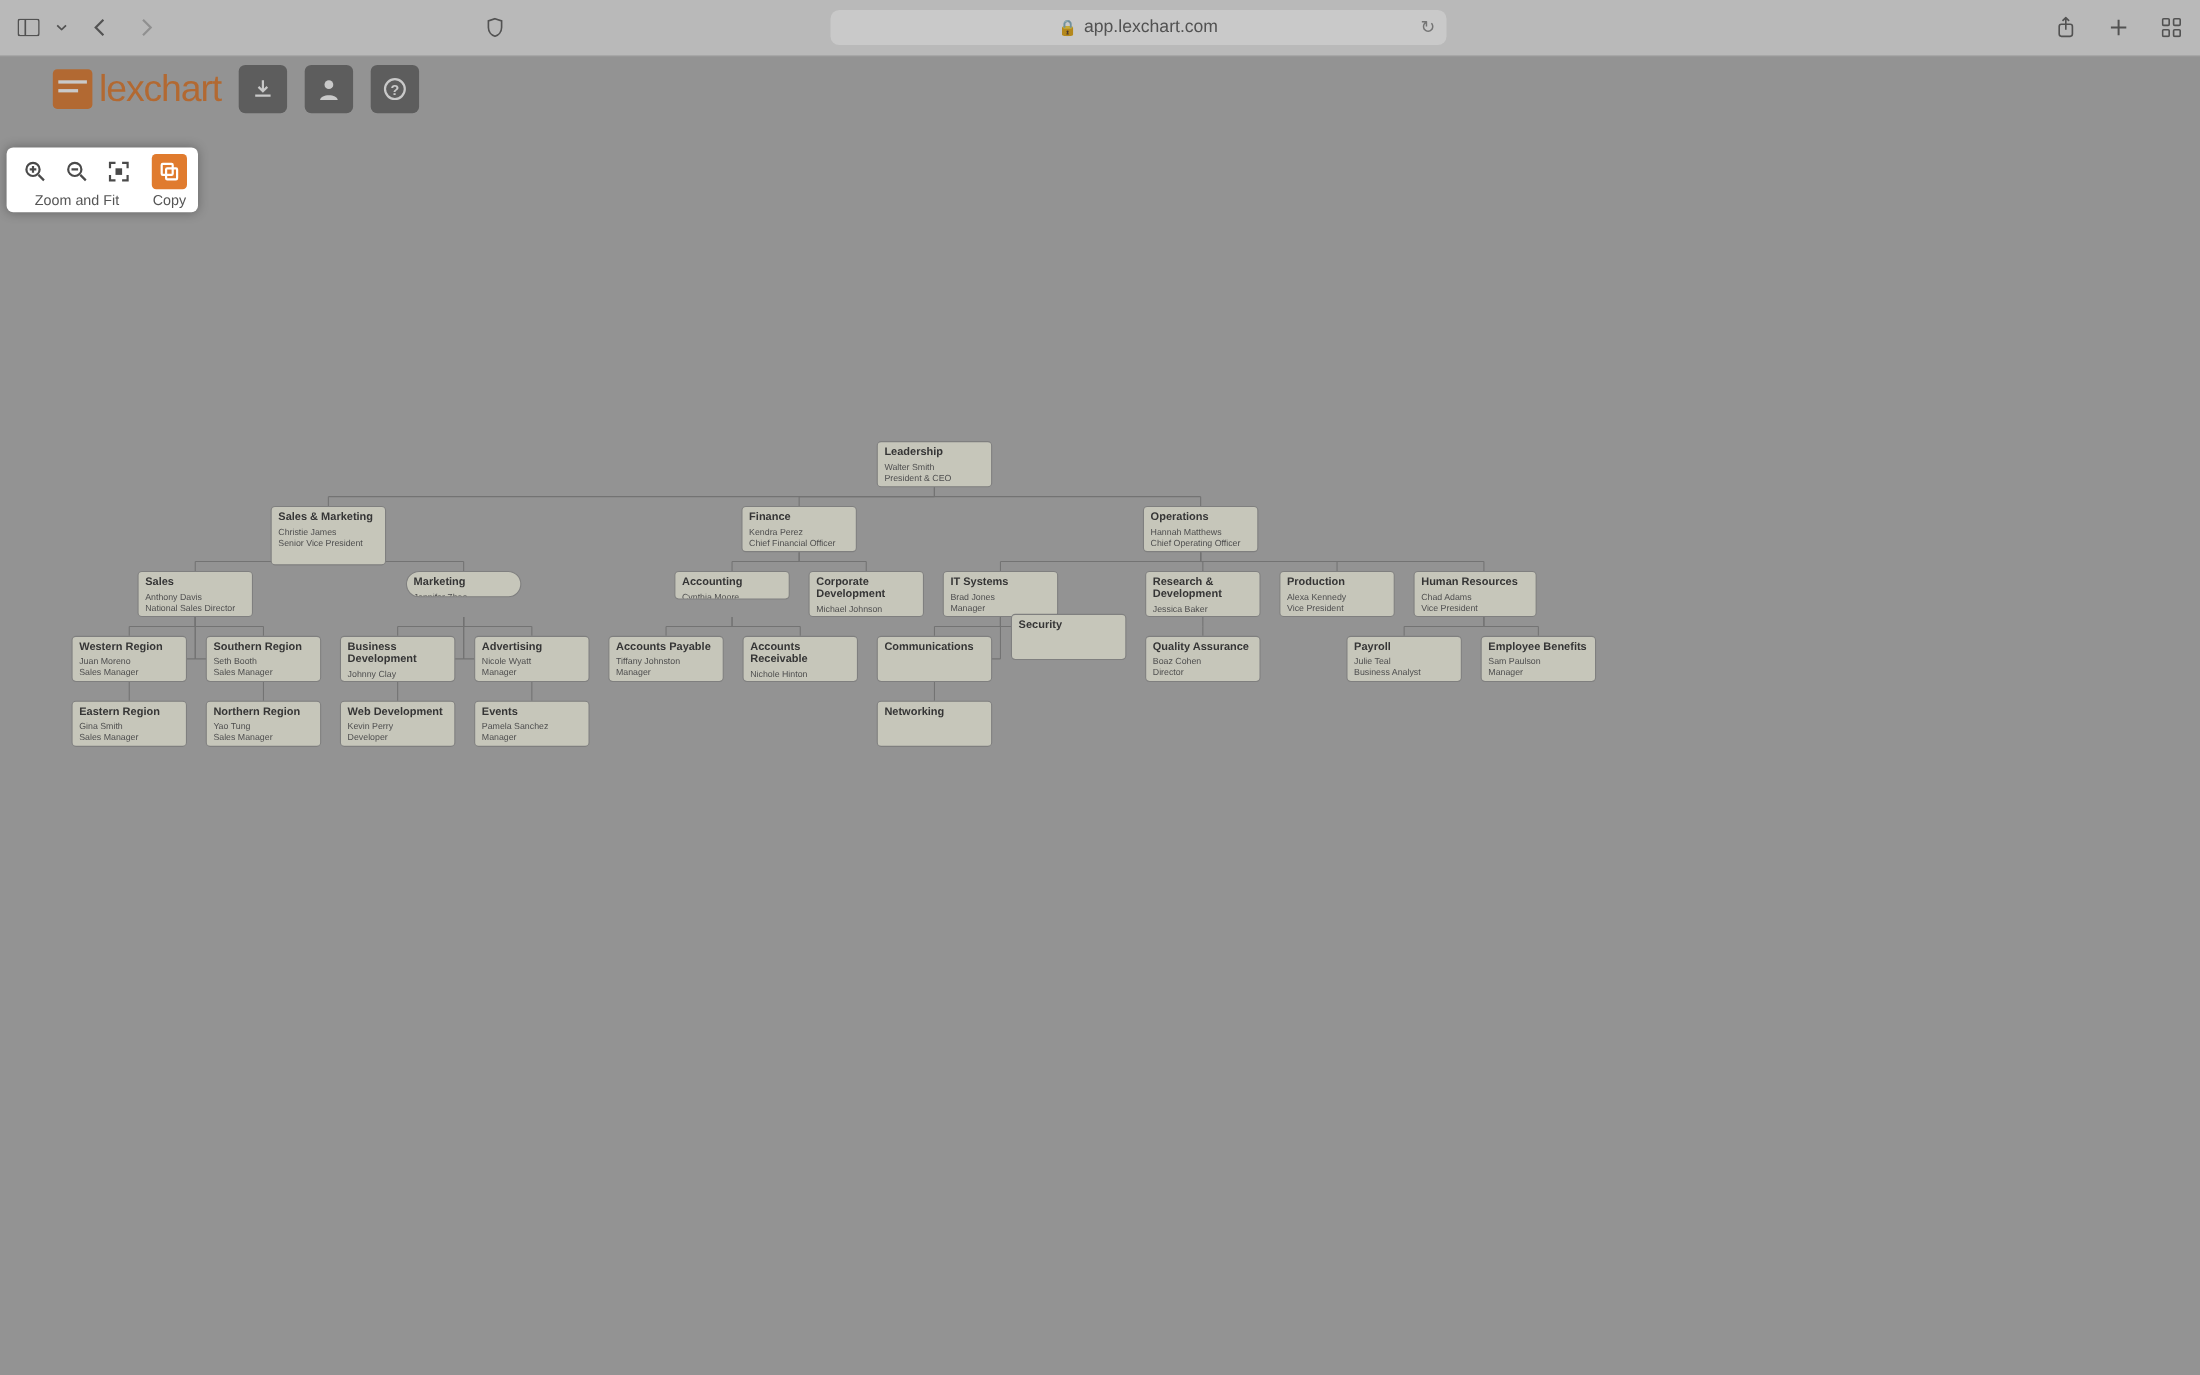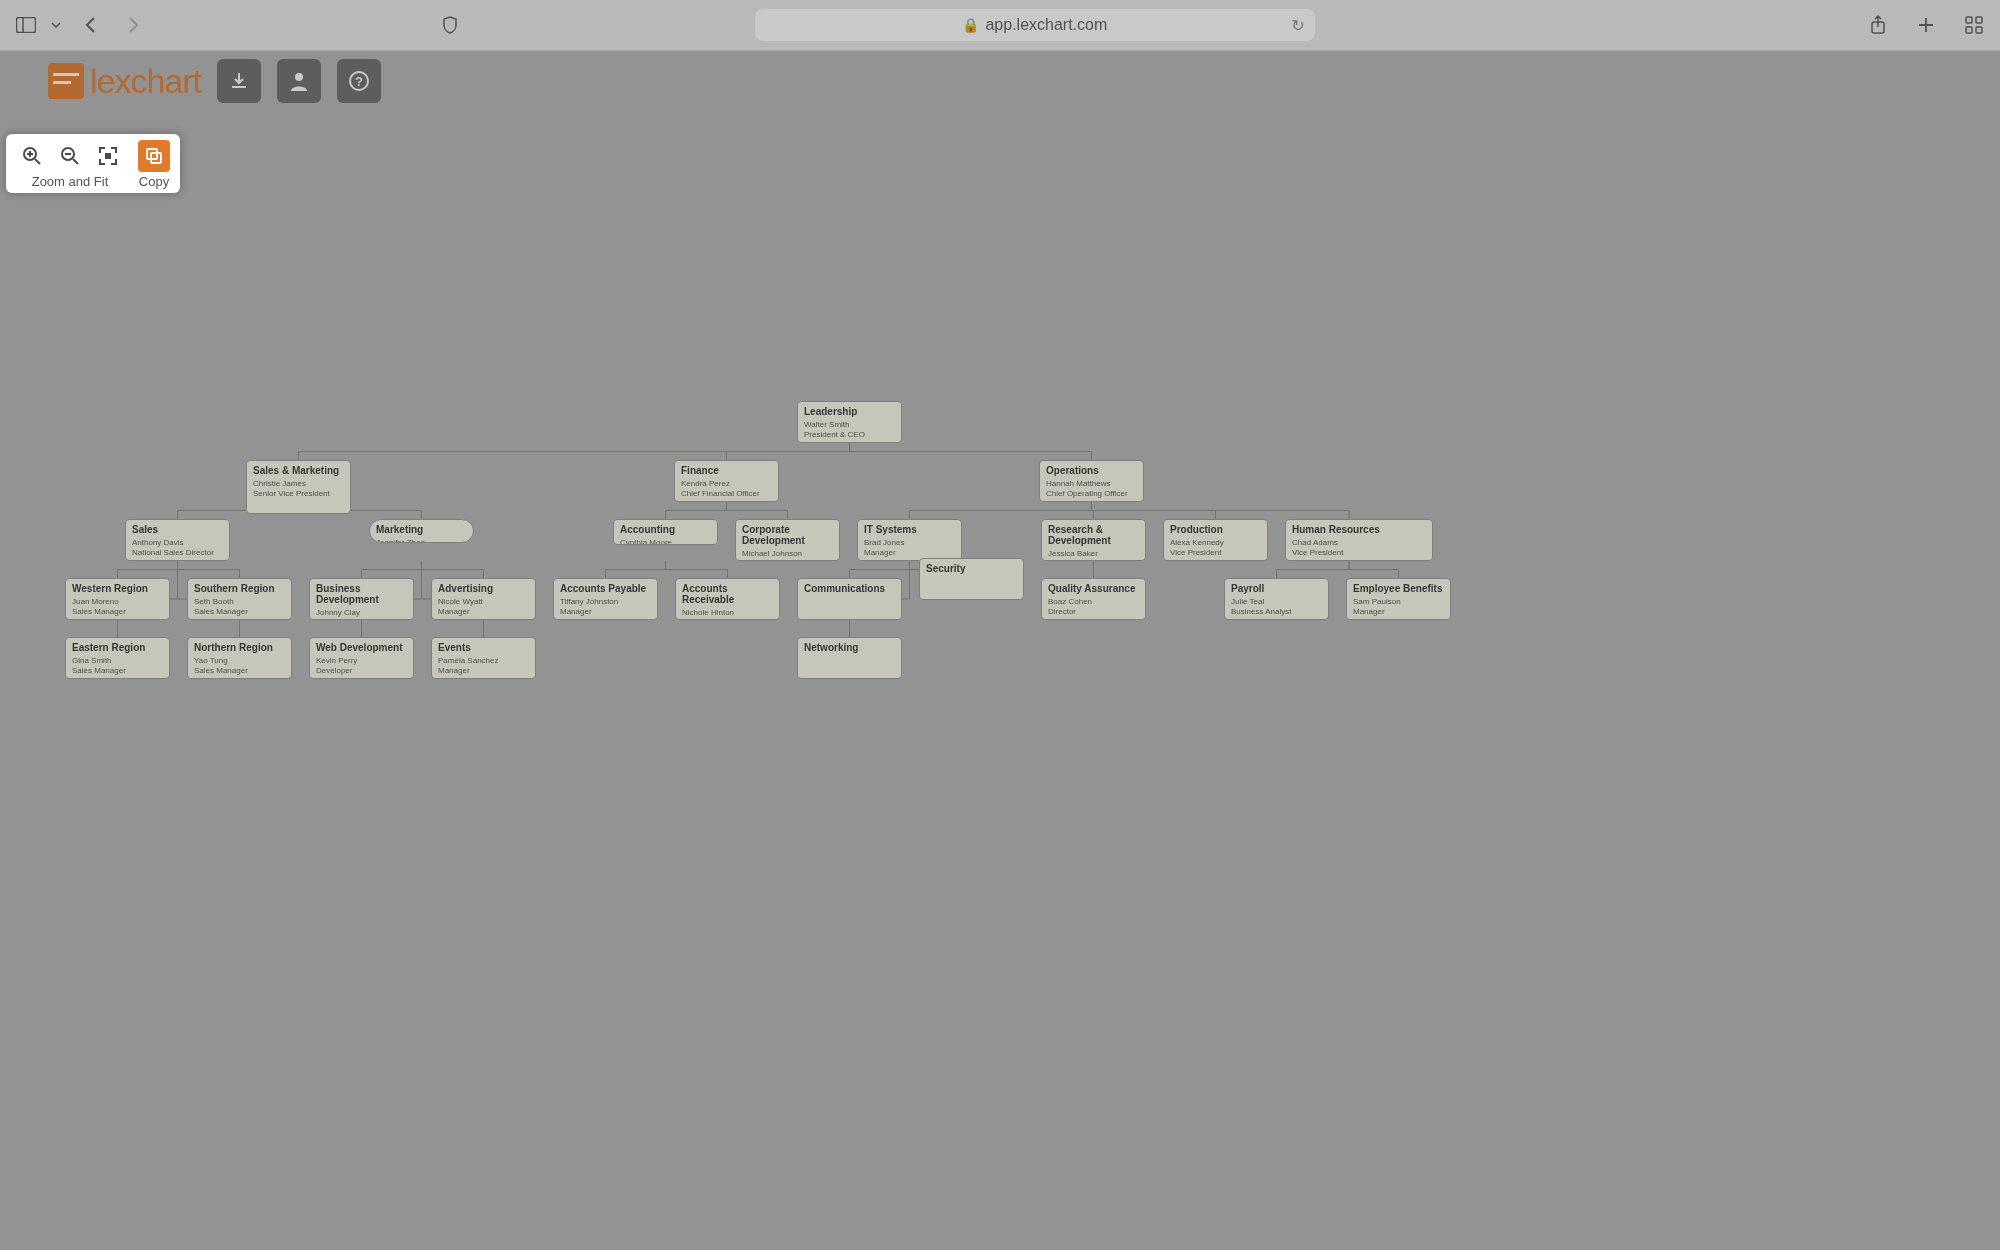--- a/index.html
+++ b/index.html
@@ -356,21 +356,21 @@
       <div class="node" style="left: 1017px; top: 351px; width: 105px; height: 42px;">
         <div class="dept">Research &amp; Development</div>
         <div class="person">Jessica Baker</div>
         <div class="role">Vice President</div>
       </div>
       <div class="node" style="left: 1139px; top: 351px; width: 105px; height: 42px;">
         <div class="dept">Production</div>
         <div class="person">Alexa Kennedy</div>
         <div class="role">Vice President</div>
       </div>
-      <div class="node" style="left: 1261px; top: 351px; width: 148px; height: 42px;">
+      <div class="node" style="left: 1261px; top: 351px; width: 112px; height: 42px;">
         <div class="dept">Human Resources</div>
         <div class="person">Chad Adams</div>
         <div class="role">Vice President</div>
       </div>
       <div class="node" style="left: 41px; top: 410px; width: 105px; height: 42px;">
         <div class="dept">Western Region</div>
         <div class="person">Juan Moreno</div>
         <div class="role">Sales Manager</div>
       </div>
       <div class="node" style="left: 163px; top: 410px; width: 105px; height: 42px;">

